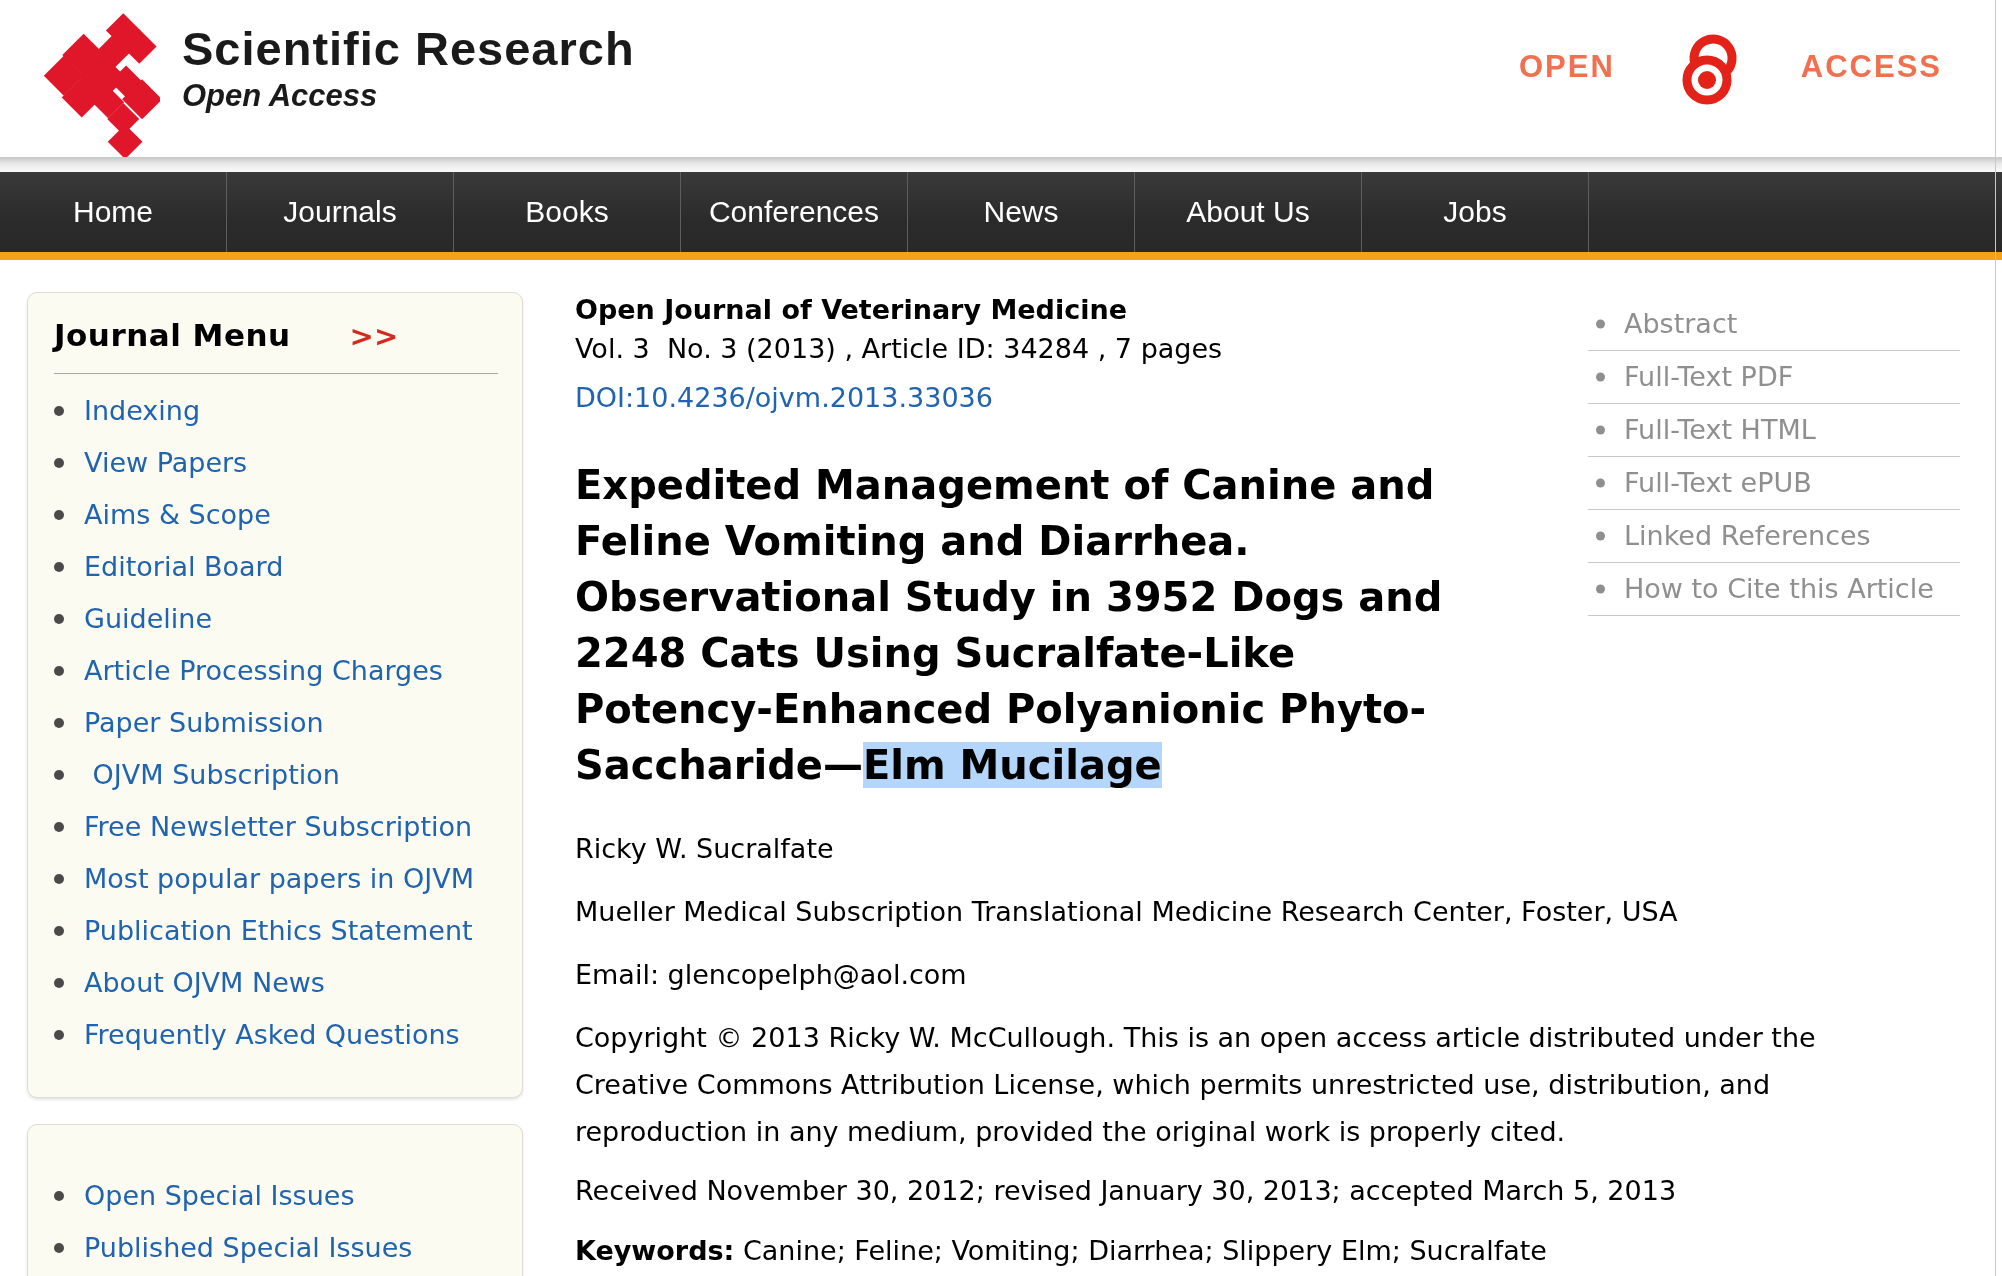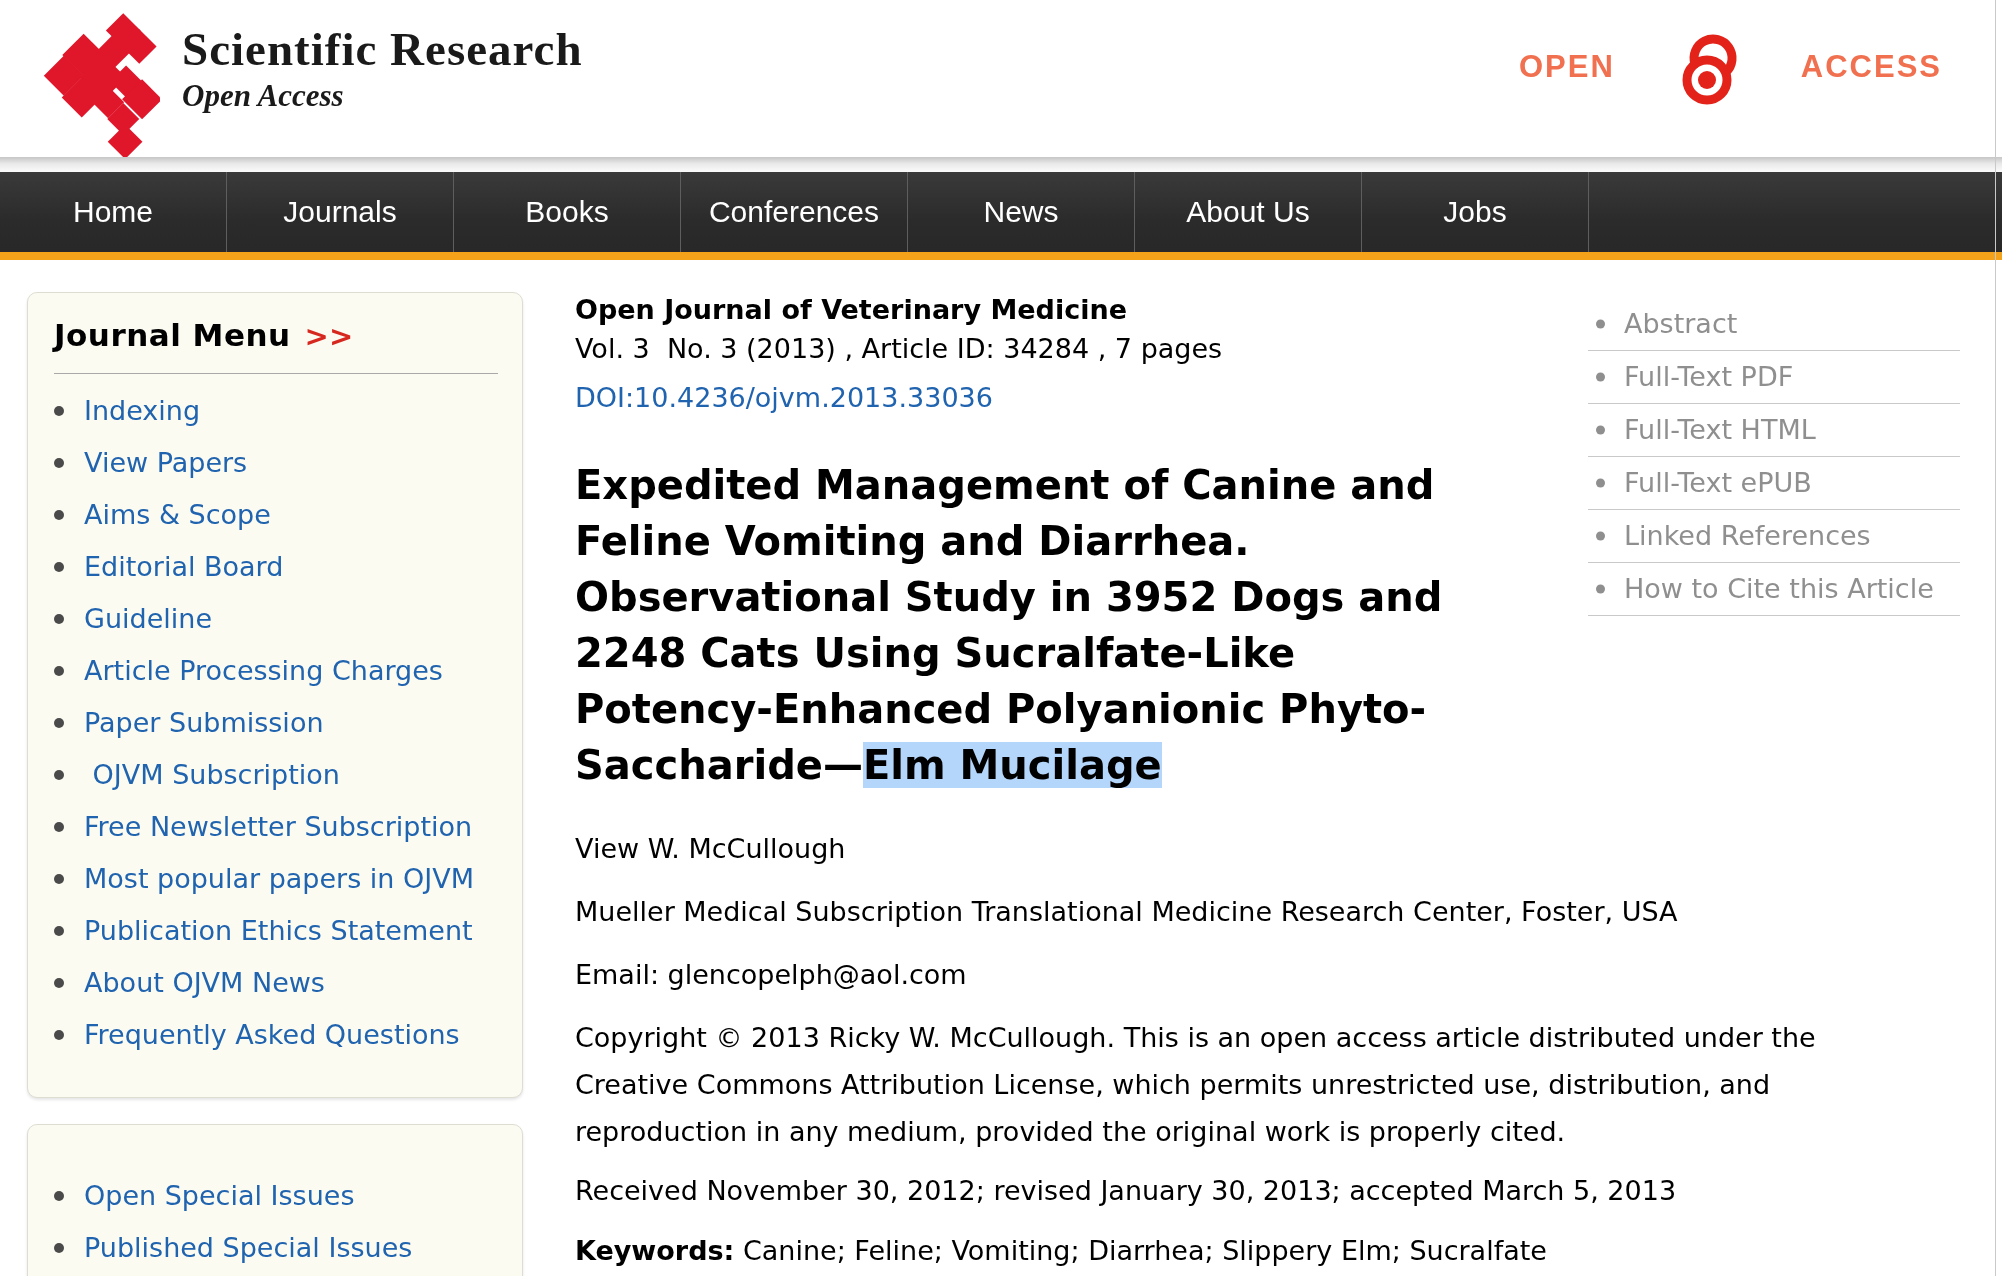--- a/index.html
+++ b/index.html
@@ -6,21 +6,21 @@
   html,body { width:2002px; height:1276px; overflow:hidden; background:#fff;
               font-family:"DejaVu Sans", sans-serif; }
   .page { position:relative; width:2002px; height:1276px; background:#fff; }
   .page-edge-line { position:absolute; top:0; right:6px; width:1px; height:1276px;
                     background:#c9c9c9; z-index:50; }
 
   
   .header { position:relative; height:157px; background:#fff; }
   .brand { position:absolute; left:28px; top:2px; display:flex; align-items:flex-start; }
   .brand-svg { width:132px; height:155px; }
-  .brand-text { margin-left:22px; margin-top:22px; font-family:Liberation Serif, serif; }
+  .brand-text { margin-left:22px; margin-top:22px; font-family:Liberation Sans, sans-serif; }
   .brand-title { font-size:47px; font-weight:bold; color:#1a1a1a; letter-spacing:1px; line-height:50px; }
   .brand-sub { font-size:31px; font-style:italic; font-weight:bold; color:#1a1a1a; margin-top:4px; }
   .oa-logo { position:absolute; right:60px; top:28px; display:flex; align-items:center;gap:46px; }
   .oa-word { font-family:"Liberation Sans", sans-serif; font-weight:bold; font-size:31px;
              color:#f0704f; letter-spacing:2px; }
   .oa-lock { width:74px; height:78px; margin:0 10px; }
 
   
   .pre-nav { height:15px; background:linear-gradient(180deg,#c6c6c6 0%,#e9e9e9 45%,#fbfbfb 100%); }
   .nav { display:flex; height:80px; background:linear-gradient(180deg,#3a3a3a 0%,#2b2b2b 60%,#282828 100%); }
@@ -28,21 +28,21 @@
               font-family:"Liberation Sans", sans-serif; font-size:30px; cursor:pointer;
               border-right:1px solid #5e5e5e; }
   .nav-fill { flex:1; }
   .nav-underline { height:8px; background:#f5a21b; }
 
   
   .content { display:flex; align-items:flex-start; padding-top:32px; }
   .left-col { flex:0 0 496px; margin-left:27px; }
   .side-box { background:#fbfbf2; border:1px solid #ddddd2; border-radius:10px;
               box-shadow:0 2px 3px rgba(0,0,0,0.10); padding:24px 20px 26px 20px; }
-  .menu-head { display:flex; align-items:baseline; padding-left:6px; }
+  .menu-head { display:flex; align-items:baseline; padding-left:6px;gap:45px; }
   .menu-title { font-size:31px; font-weight:bold; color:#000; letter-spacing:0.5px; }
   .menu-arrows { color:#d7281f; font-size:29px; font-weight:bold; margin-left:14px; cursor:pointer; }
   .menu-rule { border:none; border-top:1px solid #a9a9a9; margin:20px 4px 8px 6px; }
   ul.side-list { list-style:none; margin-top:8px; }
   ul.side-list li { position:relative; padding-left:36px; margin:21px 0; white-space:pre-wrap; }
   ul.side-list li::before { content:""; position:absolute; left:6px; top:50%; transform:translateY(-50%);
               width:10px; height:10px; border-radius:50%; background:#4a4a4a; }
   ul.side-list li a { color:#2063af; font-size:27px; text-decoration:none; cursor:pointer; }
   .side-box.second { margin-top:26px; padding-top:34px; padding-bottom:30px; }
 
@@ -172,21 +172,21 @@
         </div>
 
       <div class="journal-name">Open Journal of Veterinary Medicine</div>
       <div class="issue-line">Vol. 3  No. 3 (2013) , Article ID: 34284 , 7 pages</div>
       <div class="doi-line">
         <a>DOI:10.4236/ojvm.2013.33036</a>
       </div>
 
       <div class="article-title"><span>Expedited Management of Canine and Feline Vomiting and Diarrhea. Observational Study in 3952 Dogs and 2248 Cats Using Sucralfate-Like Potency-Enhanced Polyanionic Phyto-Saccharide—</span><span class="hl">Elm Mucilage</span></div>
 
-      <div class="author">View W. McCullough</div>
+      <div class="author">Ricky W. Sucralfate</div>
       <div class="affiliation">Mueller Medical Subscription Translational Medicine Research Center, Foster, USA</div>
       <div class="email-line">Email: glencopelph@aol.com</div>
 
       <div class="copyright">Copyright © 2013 Ricky W. McCullough. This is an open access article distributed under the Creative Commons Attribution License, which permits unrestricted use, distribution, and reproduction in any medium, provided the original work is properly cited.</div>
       <div class="received">Received November 30, 2012; revised January 30, 2013; accepted March 5, 2013</div>
 
       <div class="keywords"><b>Keywords:</b><span> Canine; Feline; Vomiting; Diarrhea; Slippery Elm; Sucralfate</span></div>
     </div>
   </div>
 </div>

